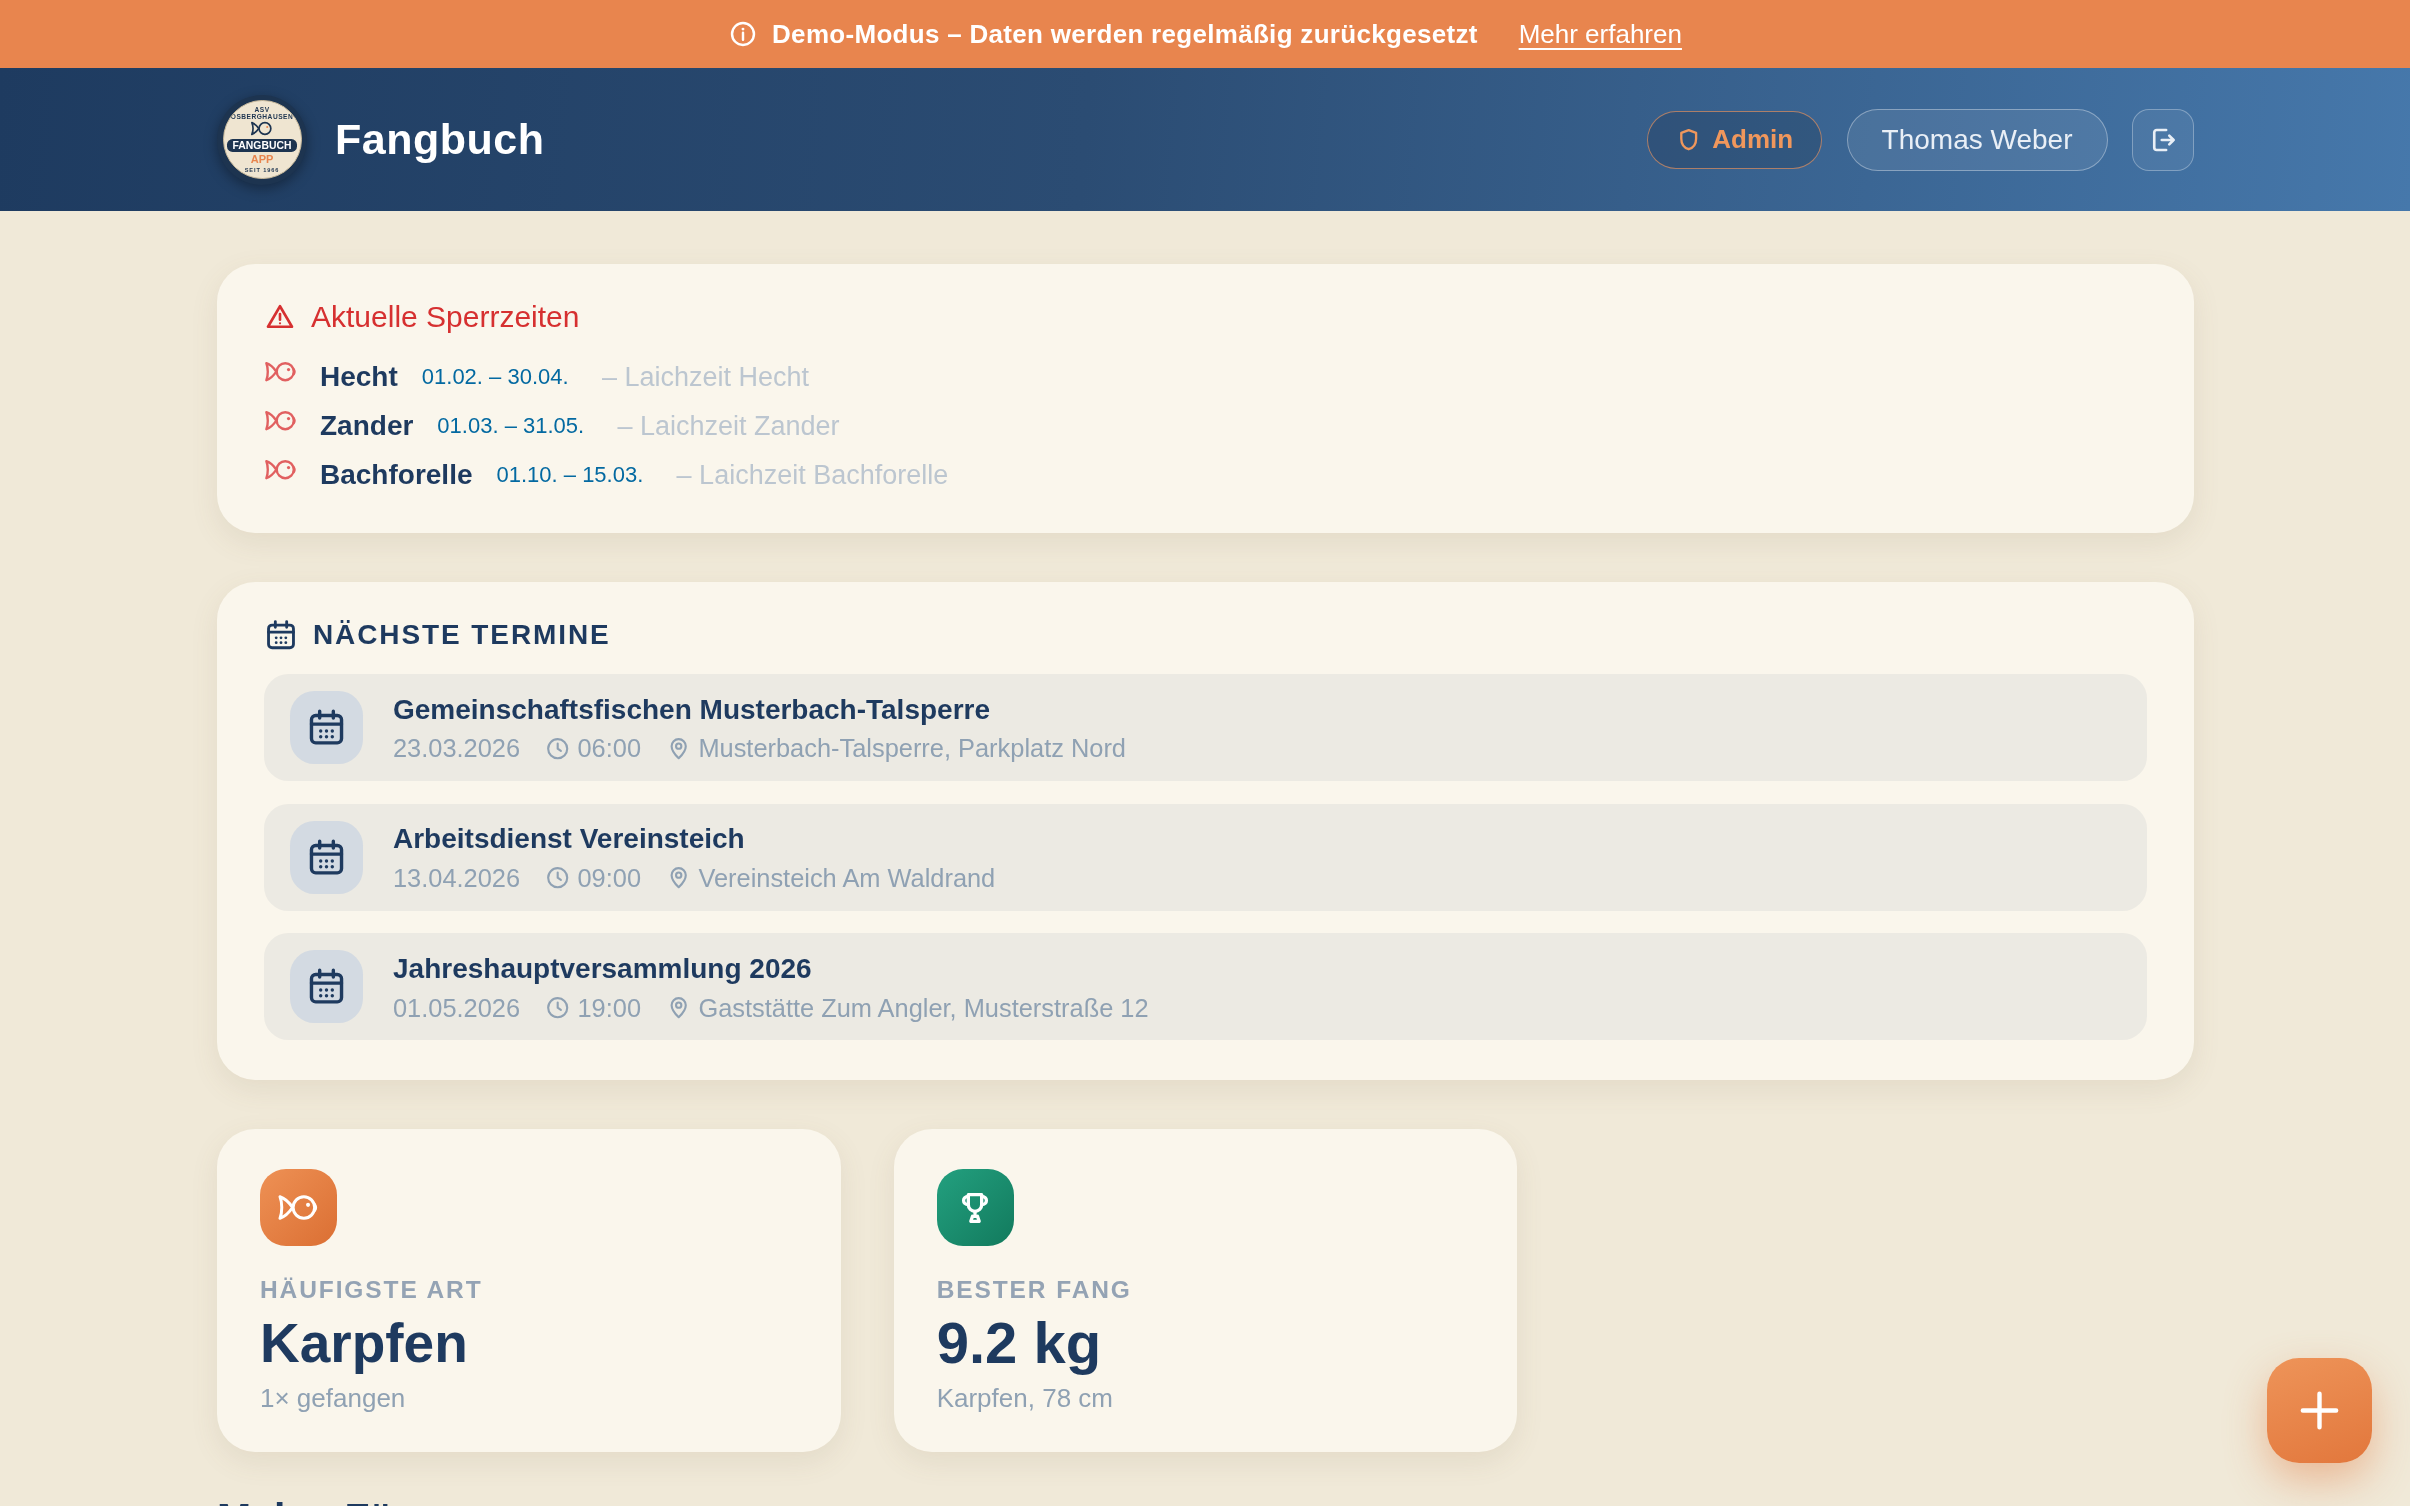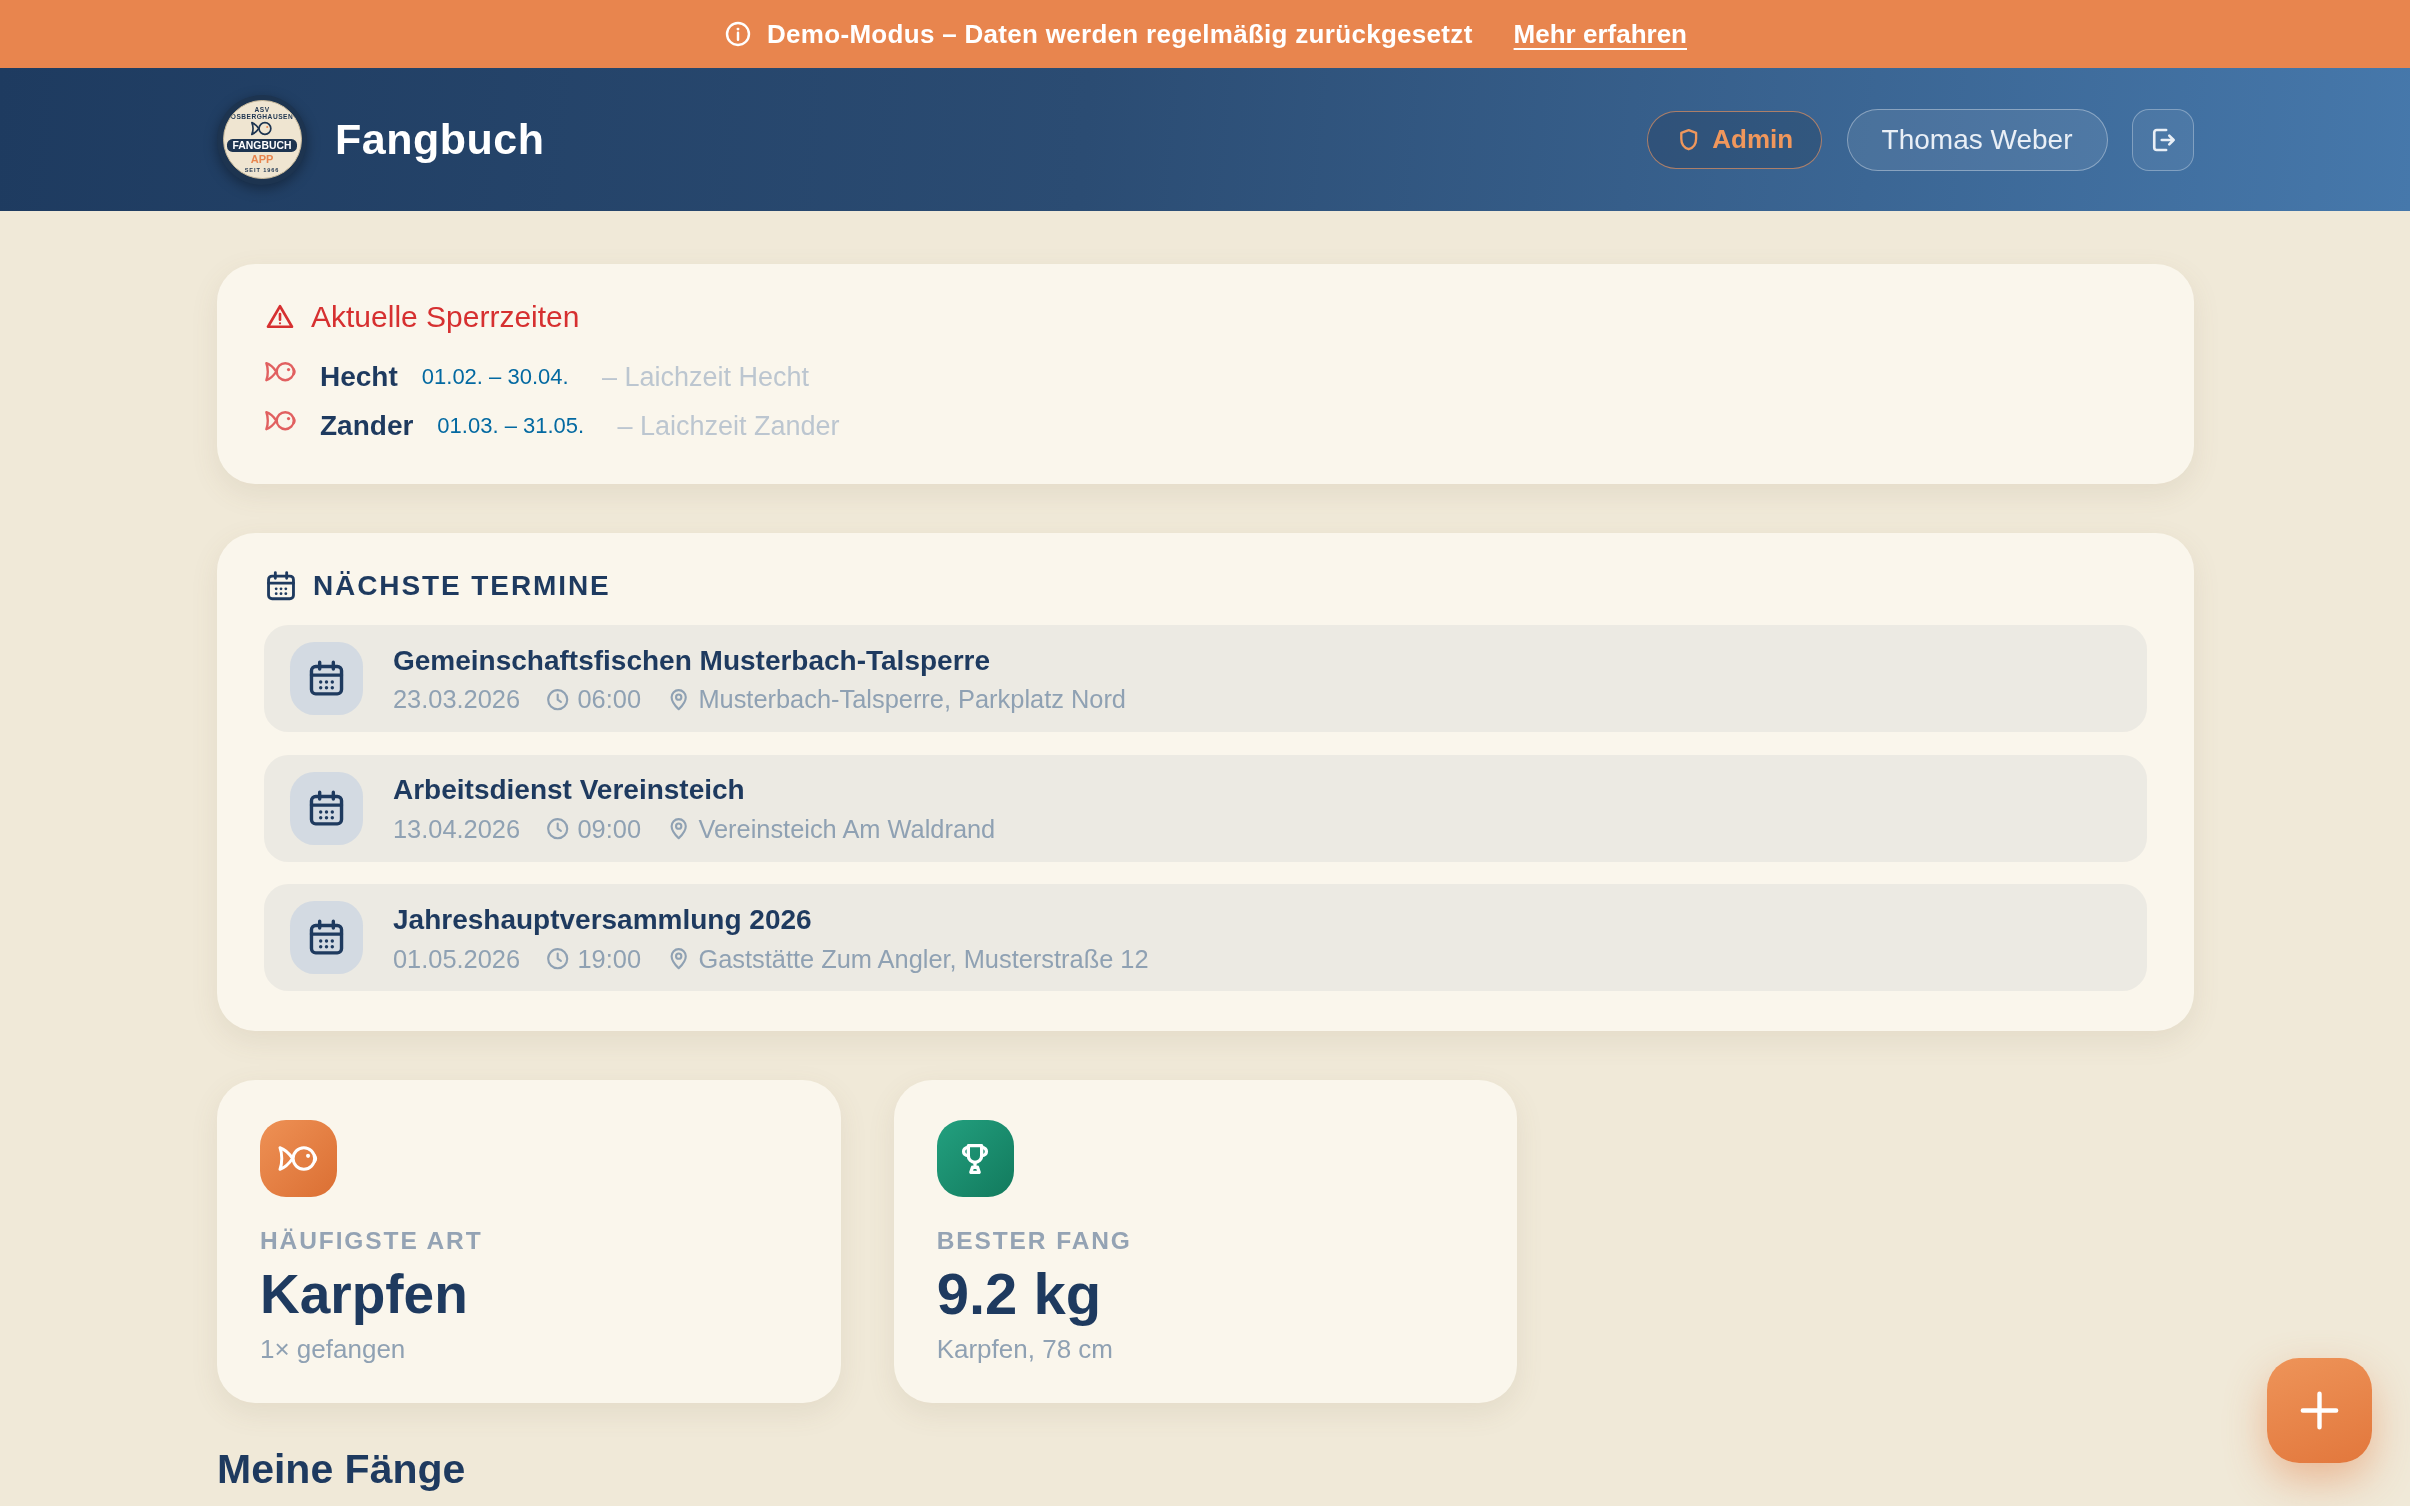--- a/index.html
+++ b/index.html
@@ -2,21 +2,21 @@
 <html style="font-size:15px"><head>
 <meta charset="utf-8">
 <style>
   * { margin:0; padding:0; box-sizing:border-box; }
   html,body { width:2411px; height:1507px; overflow:hidden; }
   body { background:#F0E9D8; font-family:"Liberation Sans", sans-serif; }
 
   
   .banner { height:68px; background:#E8854E; display:flex; align-items:center; justify-content:center; gap:15px; color:#fff; }
   .banner-text { font-size:26px; font-weight:bold; letter-spacing:0.3px; }
-  .banner-link { font-size:26px; font-weight:bold; text-decoration:underline; text-underline-offset:4.7px; margin-left:26px; cursor:pointer; }
+  .banner-link { font-size:26px; font-weight:normal; text-decoration:underline; text-underline-offset:4.7px; margin-left:26px; cursor:pointer; }
 
   
   .header { height:143px; background:linear-gradient(95deg,#1E3B60 0%,#2B4C73 45%,#4678AB 100%); }
   .header-inner { width:1977px; height:100%; margin:0 auto; display:flex; align-items:center; }
   .logo { width:90px; height:90px; border-radius:50%; background:#1D3450; display:flex; align-items:center; justify-content:center; flex:0 0 auto; box-shadow:0 3.8px 13px rgba(0,0,0,.35); }
   .logo-inner { width:79px; height:79px; border-radius:50%; background:#EFE5D1; border:1.9px solid #C8B99B; display:flex; flex-direction:column; align-items:center; justify-content:center; overflow:hidden; text-align:center; }
   .logo-club { font-size:6.6px; font-weight:bold; color:#1D3450; letter-spacing:0.5px; }
   .logo-name { font-size:10.4px; font-weight:bold; color:#FFFFFF; background:#1D3450; border-radius:5.6px; padding:0.9px 5.6px; margin-top:1.9px; }
   .logo-app { font-size:11px; font-weight:bold; color:#E8854E; margin-top:0.9px; }
   .logo-since { font-size:5.6px; font-weight:bold; color:#1D3450; margin-top:1.9px; letter-spacing:0.9px; }
@@ -163,20 +163,33 @@
           <circle cx="22.5" cy="13" r="9"></circle>
           <circle cx="26" cy="10.8" r="1.7" fill="#E16060" stroke="none"></circle>
           <path d="M31.5 10.5 a4.5 4.5 0 0 1 0 5"></path>
         </svg>
       </span>
       <span class="species">Zander</span>
       <span class="season-range">01.03. – 31.05.</span>
       <span class="season-note">– Laichzeit Zander</span>
     </div>
 
+    <div class="season-row">
+      <span>
+        <svg width="34" height="25.4" viewBox="0 0 36 26" fill="none" stroke="#E16060" stroke-width="2.5" stroke-linejoin="round" stroke-linecap="round">
+          <path d="M13 13 C9 7 5.5 5 2.5 4 C4.5 9 4.5 17 2.5 22 C5.5 21 9 19 13 13 Z"></path>
+          <circle cx="22.5" cy="13" r="9"></circle>
+          <circle cx="26" cy="10.8" r="1.7" fill="#E16060" stroke="none"></circle>
+          <path d="M31.5 10.5 a4.5 4.5 0 0 1 0 5"></path>
+        </svg>
+      </span>
+      <span class="species">Bachforelle</span>
+      <span class="season-range">01.10. – 15.03.</span>
+      <span class="season-note">– Laichzeit Bachforelle</span>
+    </div>
   </div>
 
   <div class="panel events">
     <div class="events-head">
       <span>
         <svg width="34" height="34" viewBox="0 0 24 24" fill="none" stroke="#1E3A5F" stroke-width="2" stroke-linecap="round">
           <rect x="3.2" y="5" width="17.6" height="16" rx="2.5"></rect>
           <path d="M8 2.5v4 M16 2.5v4 M3.2 10h17.6"></path>
           <circle cx="8.6" cy="14" r="1" fill="#1E3A5F" stroke="none"></circle>
             <circle cx="12" cy="14" r="1" fill="#1E3A5F" stroke="none"></circle>

